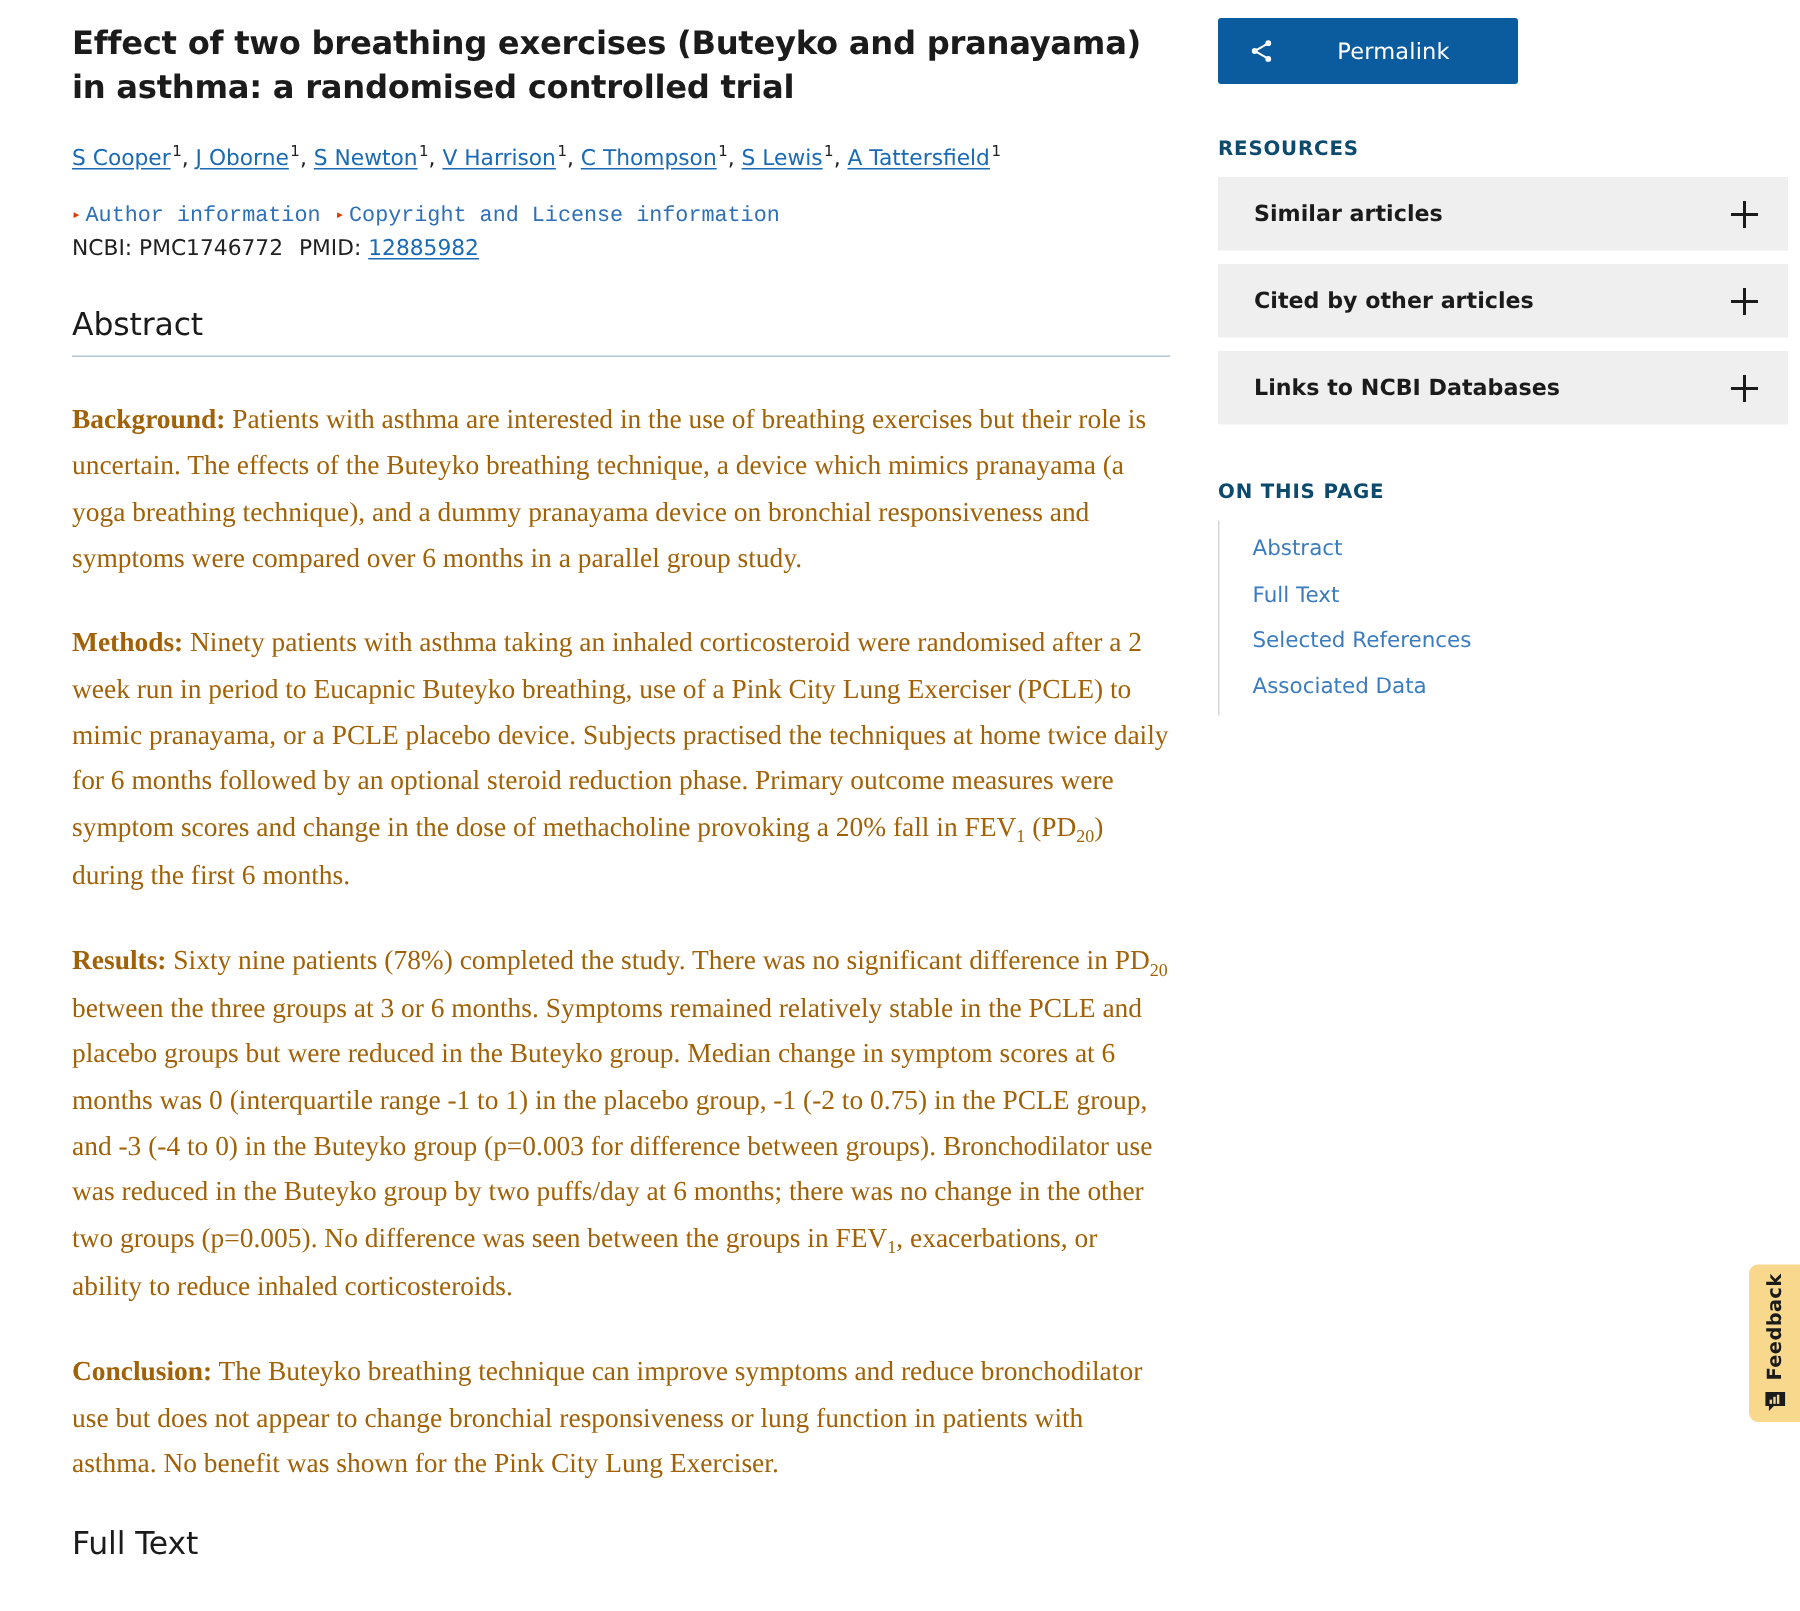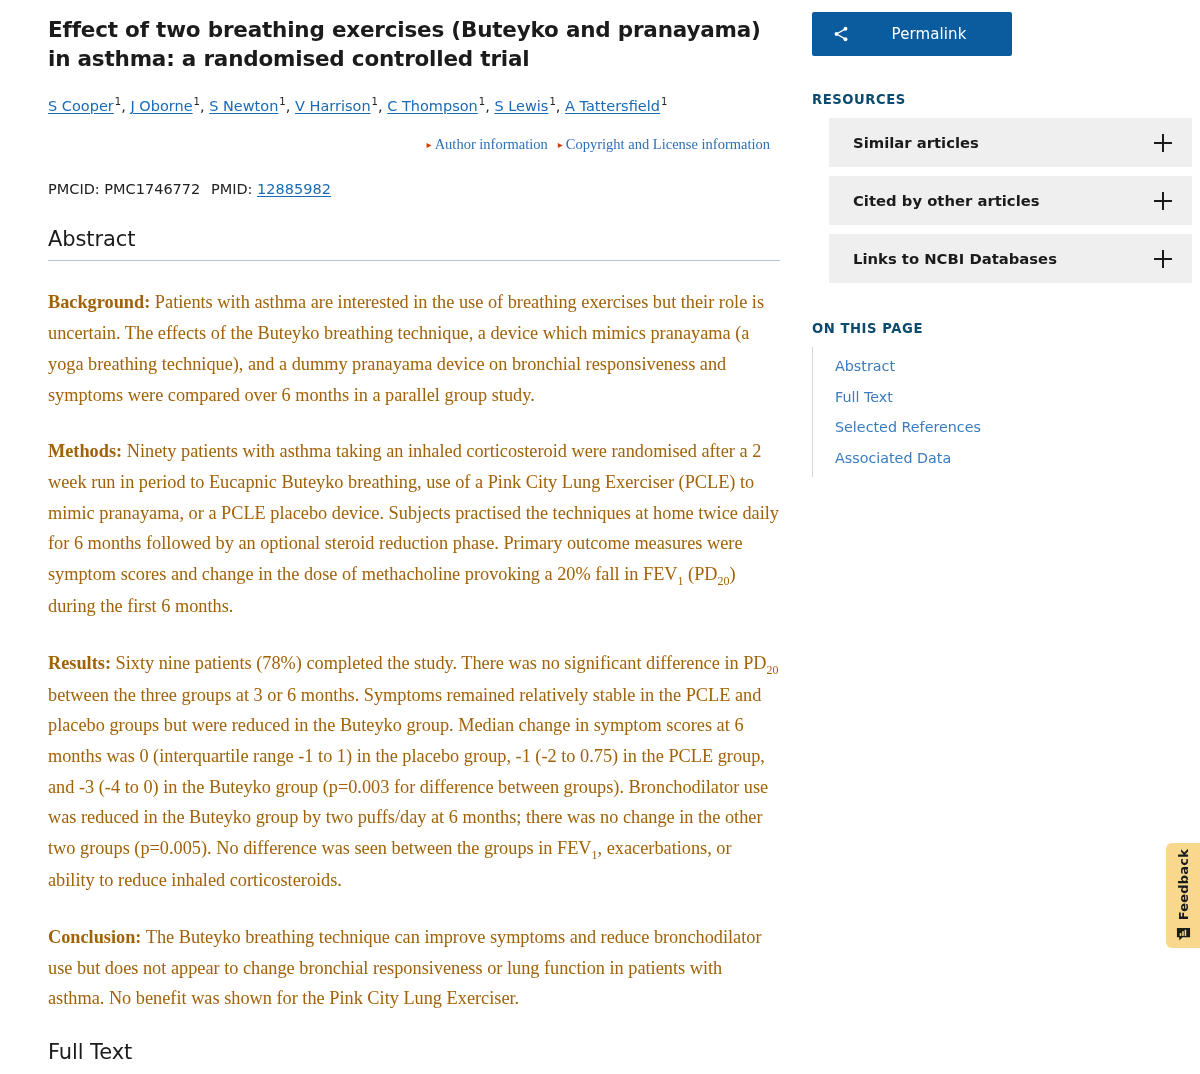--- a/index.html
+++ b/index.html
@@ -56,25 +56,24 @@
     text-align: center;
   }
   .authors sup {
     font-size: 10px;
     vertical-align: super;
     color: #212121;
     padding-left: 1px;
   }
 
   .meta-links {
-    font-family: Liberation Serif, serif;
+    font-family: Liberation Mono, monospace;
     font-size: 14.5px;
-    margin-bottom: 28px;
+    margin-bottom: 6px;
     color: #2a6ebb;
-    text-align: right;
   }
   .meta-links .tri {
     color: #d93b00;
     font-size: 10px;
     display: inline-block;
     margin-right: 3px;
     position: relative;
     top: -1px;
   }
   .meta-links a {
@@ -178,21 +177,20 @@
 
   .accordion-item {
     background: #efefef;
     height: 49px;
     display: flex;
     align-items: center;
     justify-content: space-between;
     padding: 0 20px 0 24px;
     margin-bottom: 9px;
     cursor: pointer;
-    margin-left: 17px;
   }
   .accordion-item .acc-label {
     font-family: "DejaVu Sans", sans-serif;
     font-size: 14.8px;
     font-weight: bold;
     color: #1b1b1b;
   }
   .plus-ico {
     width: 18px; height: 18px;
     position: relative;
@@ -264,21 +262,21 @@
 
     <div class="authors">
       <span><a href="#">S Cooper</a><sup>1</sup></span><span>, </span><span><a href="#">J Oborne</a><sup>1</sup></span><span>, </span><span><a href="#">S Newton</a><sup>1</sup></span><span>, </span><span><a href="#">V Harrison</a><sup>1</sup></span><span>, </span><span><a href="#">C Thompson</a><sup>1</sup></span><span>, </span><span><a href="#">S Lewis</a><sup>1</sup></span><span>, </span><span><a href="#">A Tattersfield</a><sup>1</sup></span>
     </div>
 
     <div class="meta-links">
       <span class="tri">▸</span><a href="#">Author information</a><span class="tri">▸</span><a href="#">Copyright and License information</a>
     </div>
 
     <div class="ids">
-      <span>PMCID:</span>
+      <span>NCBI:</span>
       <span>PMC1746772</span><span class="gap"></span>
       <span>PMID:</span>
       <a href="#">12885982</a>
     </div>
 
     <h2 class="section-heading">Abstract</h2>
 
     <div class="abstract-body">
 
       <p><strong>Background:</strong><span> Patients with asthma are interested in the use of breathing exercises but their role is uncertain. The effects of the Buteyko breathing technique, a device which mimics pranayama (a yoga breathing technique), and a dummy pranayama device on bronchial responsiveness and symptoms were compared over 6 months in a parallel group study.</span></p>

